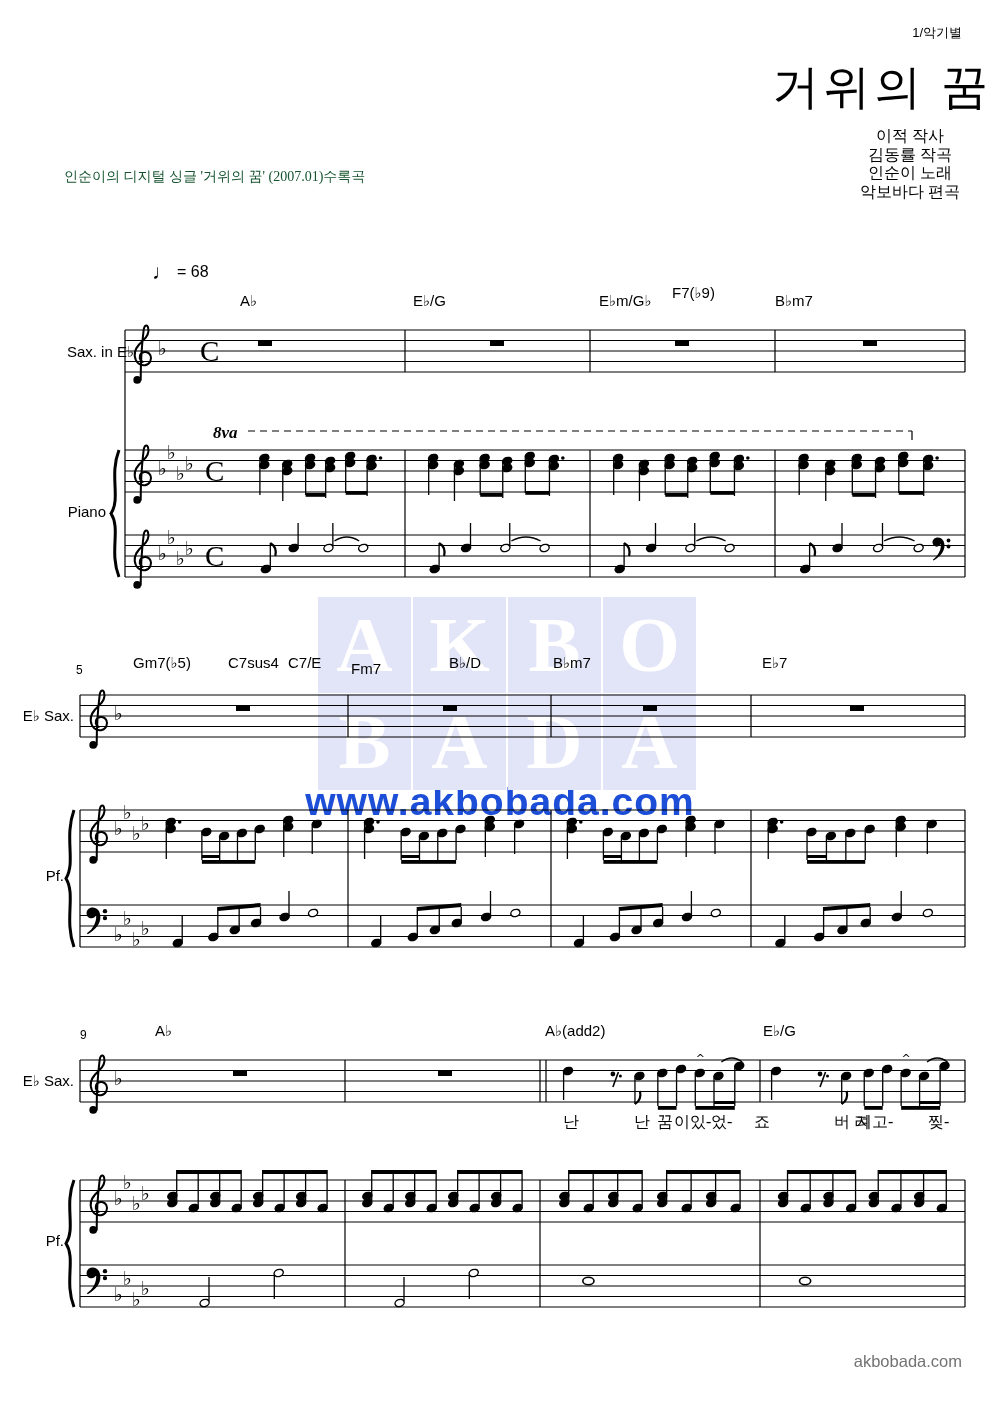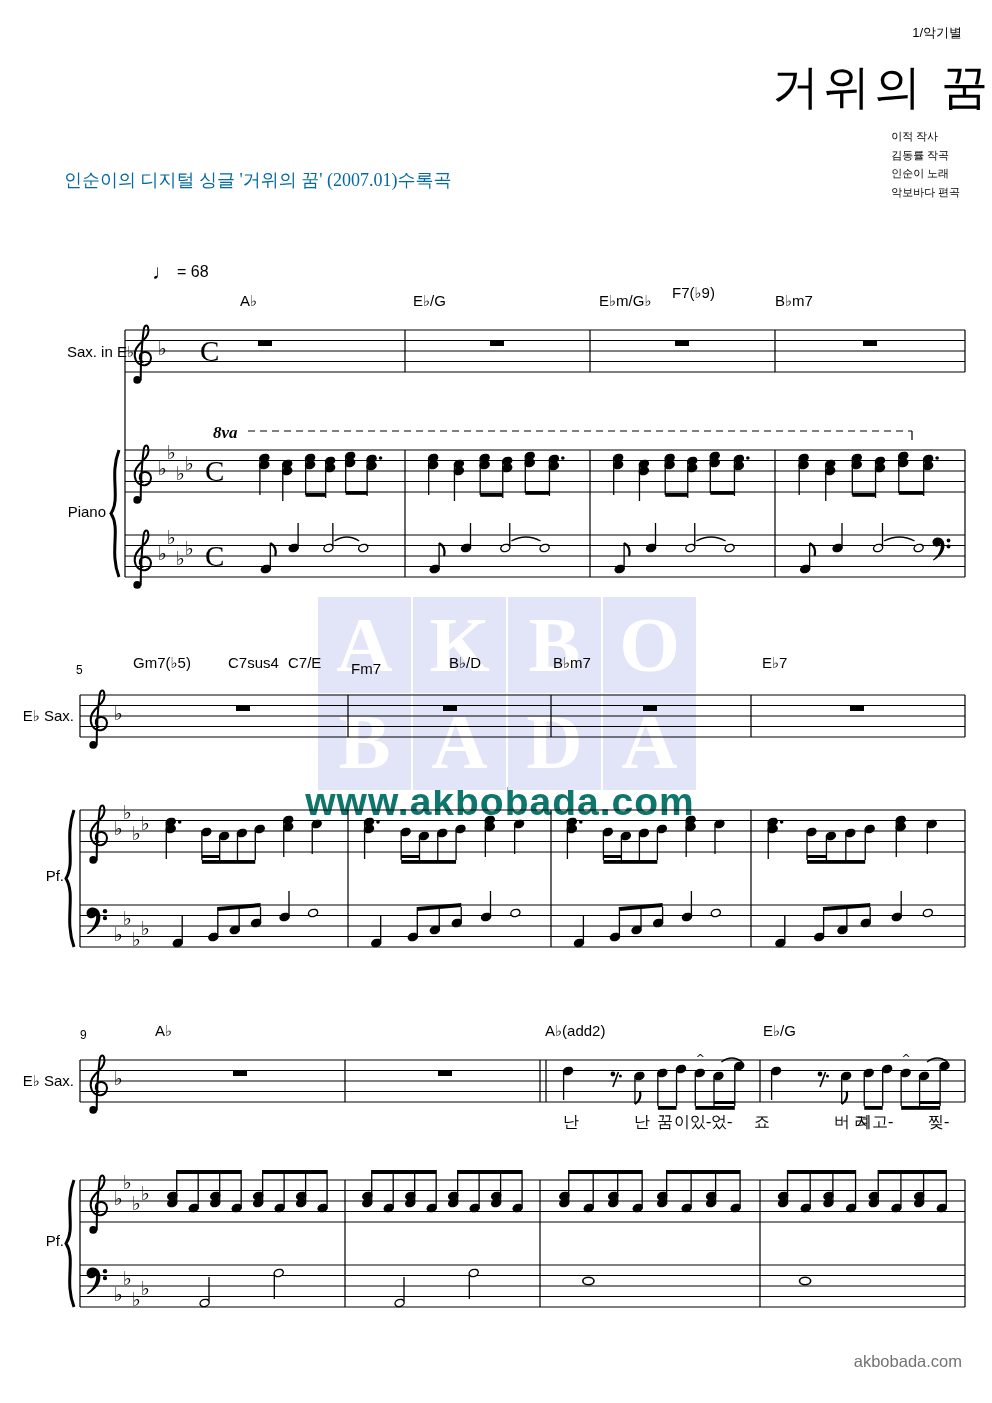--- a/index.html
+++ b/index.html
@@ -2,23 +2,23 @@
 <html><head>
 <meta charset="utf-8">
 <style>
   html,body{margin:0;padding:0;background:#fff;}
   .page{position:relative;width:992px;height:1403px;background:#fff;overflow:hidden;
         font-family:"Liberation Sans",sans-serif;color:#000;}
   .t{position:absolute;white-space:nowrap;}
   .corner{top:24px;right:30px;font-size:13px;font-family:"Liberation Sans",sans-serif;}
   .title{top:56px;left:0;width:100%;text-align:right;font-family:"Liberation Serif",serif;
          font-size:47px;font-weight:400;letter-spacing:4px;margin:0;}
-  .credits{top:127px;right:32px;text-align:left;font-family:"Liberation Serif",serif;
-           font-size:11px;line-height:18.5px;}
-  .subtitle{top:168px;left:64px;font-family:"Liberation Serif",serif;font-size:18px;color:#0369a1;}
+  .credits{top:127px;right:32px;text-align:center;font-family:"Liberation Serif",serif;
+           font-size:16px;line-height:18.5px;}
+  .subtitle{top:168px;left:64px;font-family:"Liberation Serif",serif;font-size:14px;color:#14532d;}
   .tempo{top:260px;left:152px;font-size:16px;}
   .tempo .q{font-size:21px;vertical-align:-2px;margin-right:4px;}
   .chord{position:absolute;font-size:15px;font-family:"Liberation Sans",sans-serif;}
   .stafflabel{position:absolute;text-align:right;font-size:15px;font-family:"Liberation Sans",sans-serif;}
   .mnum{position:absolute;font-size:12px;font-family:"Liberation Sans",sans-serif;}
   .lyr{position:absolute;font-size:16px;font-family:"Liberation Serif",serif;}
   .footer{top:1352px;right:30px;font-size:16.5px;color:#737373;}
   
   .wm{position:absolute;left:0;top:0;width:100%;height:100%;z-index:0;}
   .wmtile{position:absolute;width:93px;height:96px;display:flex;align-items:center;justify-content:center;
@@ -27,21 +27,21 @@
          font-weight:bold;font-size:39px;letter-spacing:1px;font-family:"Liberation Sans",sans-serif;}
   #score{position:absolute;left:0;top:0;z-index:1;}
   .txtlayer{position:absolute;left:0;top:0;width:100%;height:100%;z-index:2;}
 </style>
 </head>
 <body>
 
 <div class="page">
 
   <div class="wm" id="wm">
-    <div class="wmurl" id="wmurl" style="color: #0f766e;">www.akbobada.com</div>
+    <div class="wmurl" id="wmurl" style="color: #1d4ed8;">www.akbobada.com</div>
   <div class="wmtile" style="left: 318px; top: 597px; background: rgb(226, 228, 247); color: rgb(255, 255, 255);">A</div>
       <div class="wmtile" style="left: 413px; top: 597px; background: rgb(226, 228, 247); color: rgb(255, 255, 255);">K</div>
       <div class="wmtile" style="left: 508px; top: 597px; background: rgb(226, 228, 247); color: rgb(255, 255, 255);">B</div>
       <div class="wmtile" style="left: 603px; top: 597px; background: rgb(226, 228, 247); color: rgb(255, 255, 255);">O</div>
       <div class="wmtile" style="left: 318px; top: 694px; background: rgb(226, 228, 247); color: rgb(255, 255, 255);">B</div>
       <div class="wmtile" style="left: 413px; top: 694px; background: rgb(226, 228, 247); color: rgb(255, 255, 255);">A</div>
       <div class="wmtile" style="left: 508px; top: 694px; background: rgb(226, 228, 247); color: rgb(255, 255, 255);">D</div>
       <div class="wmtile" style="left: 603px; top: 694px; background: rgb(226, 228, 247); color: rgb(255, 255, 255);">A</div>
     </div>
 

